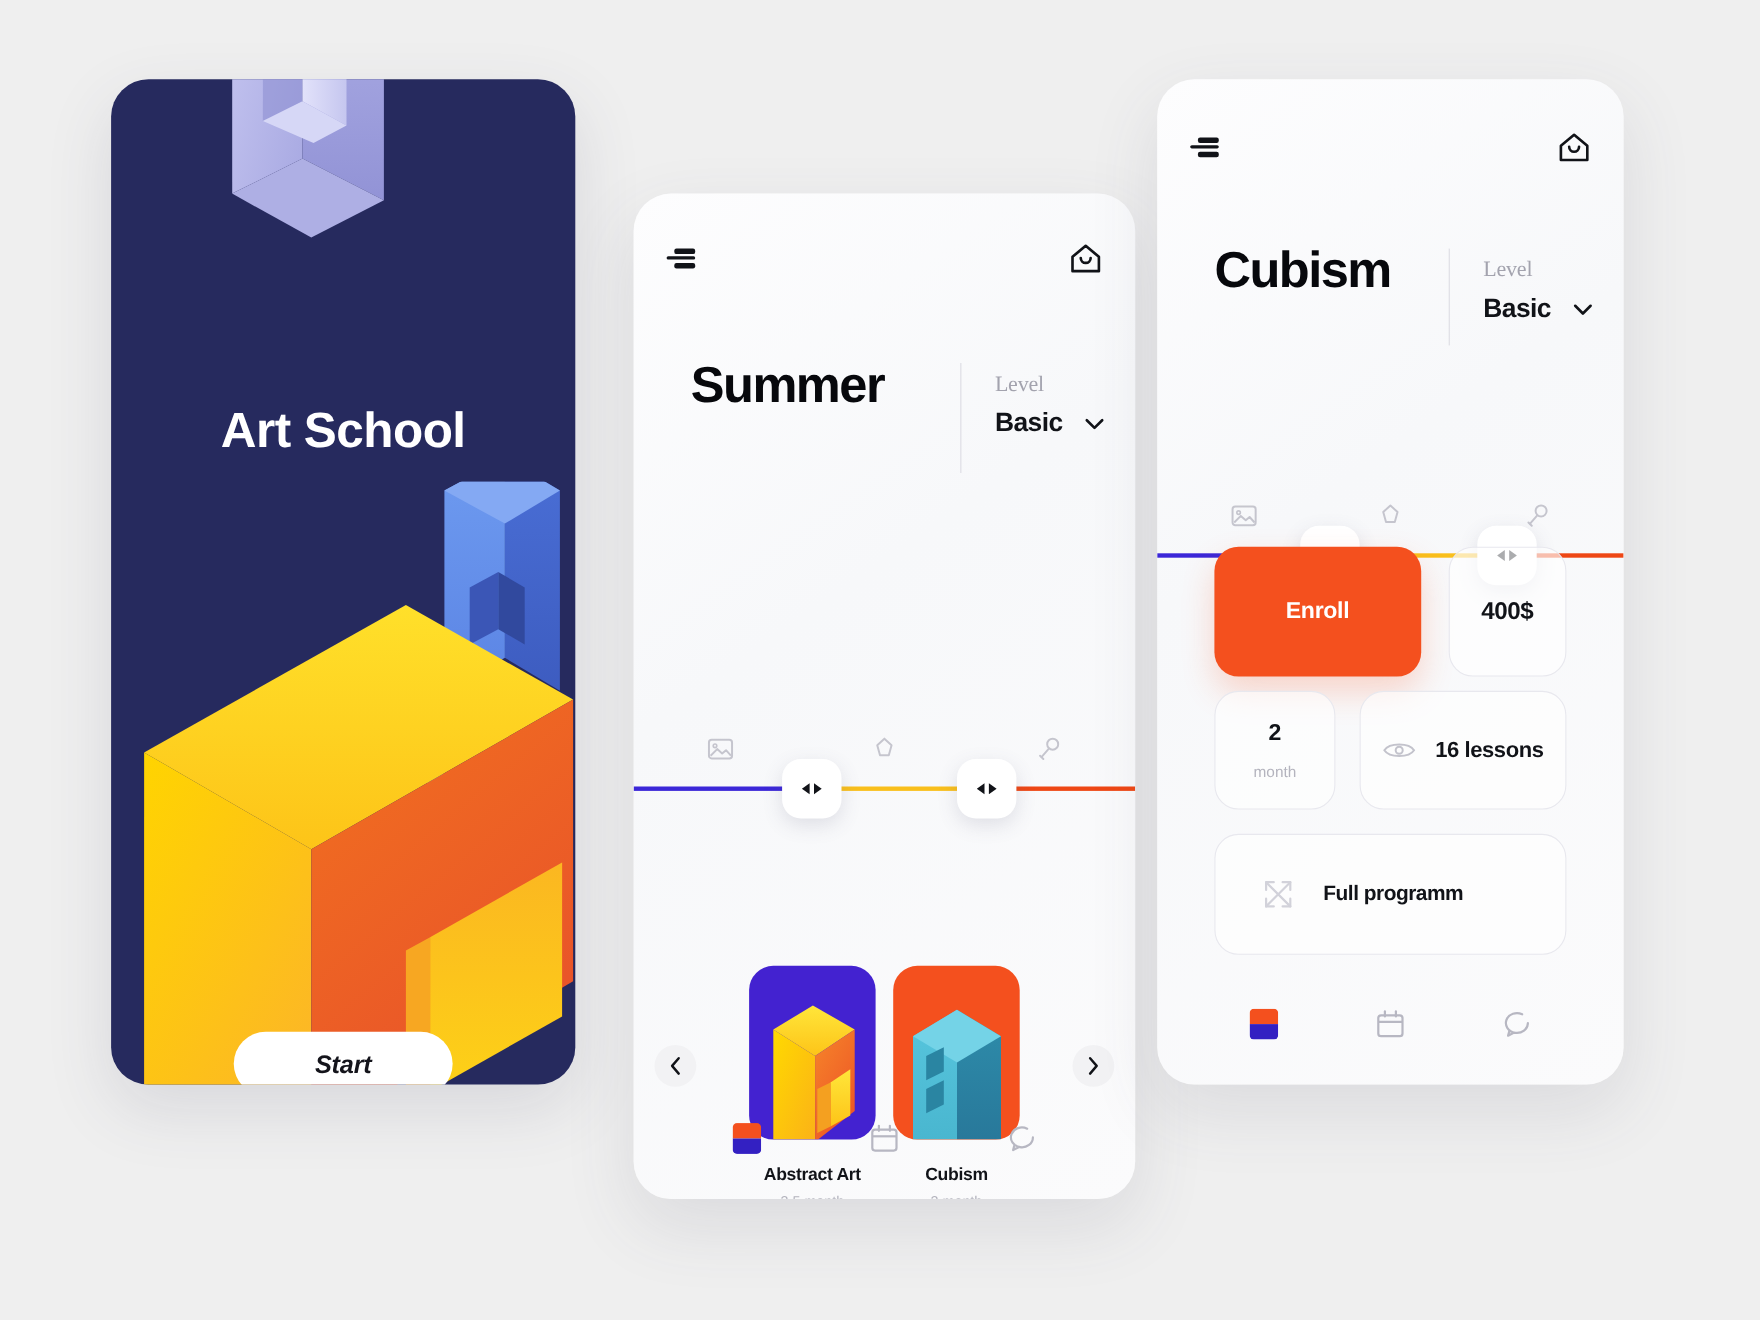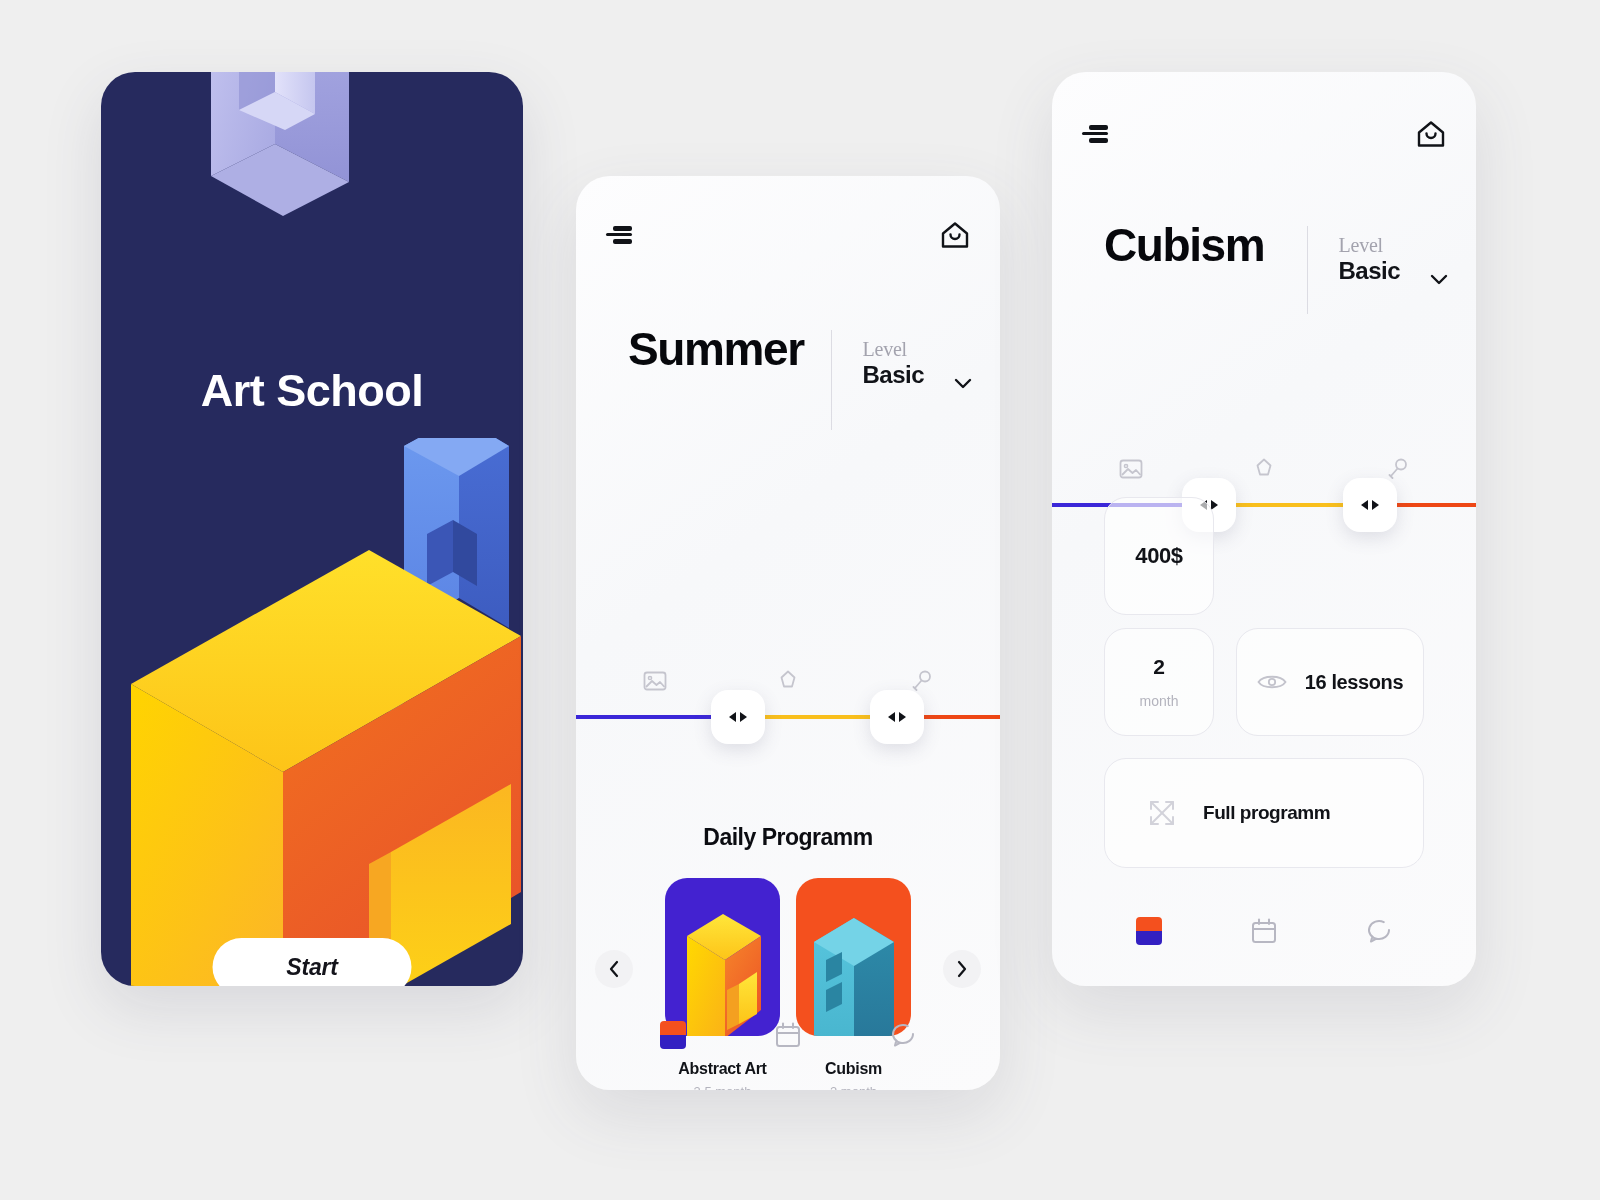--- a/index.html
+++ b/index.html
@@ -45,21 +45,21 @@
     cursor: pointer; letter-spacing: -0.2px; font-style: italic;
   }
 
   
   .phone {
     position: absolute;
     background: linear-gradient(145deg,#fdfdfe 0%,#f7f8fa 40%,#fbfbfc 100%);
     border-radius: 34px; overflow: hidden;
     box-shadow: 0 24px 64px rgba(70,70,100,.12);
   }
-  #screen-lessons { left: 576px; top: 176px; width: 424px; height: 914px; }
+  #screen-lessons { left: 576px; top: 176px; width: 456px; height: 914px; }
   #screen-course  { left: 1052px; top: 72px; width: 424px; height: 914px; }
 
   .topbar {
     position: absolute; left: 0; right: 0; top: 0; height: 118px;
     display: flex; align-items: center; justify-content: space-between;
     padding: 0 30px;
   }
   .topbar.tb2 { height: 124px; }
 
   .menu-icon { width: 26px; height: 18px; position: relative; cursor: pointer; }
@@ -91,21 +91,21 @@
     letter-spacing: -1.4px; line-height: 1.12; margin-top: 4px;
   }
   .level-sep {
     width: 1px; background: #dcdce3; align-self: stretch;
     margin: 4px 0 0 0; min-height: 100px;
   }
   #screen-course .level-sep { min-height: 88px; }
   .level-box { padding-left: 30px; padding-top: 12px; }
   .level-label { font-size: 20px; color: #a3a3ae; letter-spacing: -.2px; font-family: Liberation Serif, serif; }
   .level-value-row {
-    display: flex; align-items: flex-end; gap: 30px; cursor: pointer;
+    display: flex; align-items: center; gap: 20px; margin-top: 10px; cursor: pointer;
   }
   .level-value { font-size: 24px; font-weight: 600; color: #111318; letter-spacing: -.5px; }
 
   
   .strip { position: absolute; left: 0; right: 0; }
   #screen-lessons .strip { top: 470px; height: 110px; }
   #screen-course  .strip { top: 362px; height: 110px; }
 
   .strip-icons {
     position: absolute; left: 0; right: 0; top: 22px;
@@ -382,21 +382,20 @@
         </svg>
       </div>
       <div class="knob" style="left:294px">
         <svg width="26" height="12" viewBox="0 0 26 12">
           <polygon points="11,1 11,11 4,6" fill="#111318"></polygon>
           <polygon points="15,1 15,11 22,6" fill="#111318"></polygon>
         </svg>
       </div>
     </div>
 
-    <div class="section-title">Daily Programm</div>
 
     <div class="carousel">
       <button class="arrow-btn left">
         <svg width="12" height="18" viewBox="0 0 12 18">
           <path d="M9 2 L3 9 L9 16" fill="none" stroke="#111318" stroke-width="2.2" stroke-linecap="round" stroke-linejoin="round"></path>
         </svg>
       </button>
       <button class="arrow-btn right">
         <svg width="12" height="18" viewBox="0 0 12 18">
           <path d="M3 2 L9 9 L3 16" fill="none" stroke="#111318" stroke-width="2.2" stroke-linecap="round" stroke-linejoin="round"></path>
@@ -542,20 +541,21 @@
       </div>
       <div class="knob" style="left:291px">
         <svg width="26" height="12" viewBox="0 0 26 12">
           <polygon points="11,1 11,11 4,6" fill="#111318"></polygon>
           <polygon points="15,1 15,11 22,6" fill="#111318"></polygon>
         </svg>
       </div>
     </div>
 
     <div class="enroll-row">
+      <button class="enroll-btn">Enroll</button>
       <div class="price-box">400$</div>
     </div>
 
     <div class="stats-row">
       <div class="month-box">
         <div class="month-num">2</div>
         <div class="month-unit">month</div>
       </div>
       <div class="lessons-box">
         <svg width="30" height="18" viewBox="0 0 30 18">

